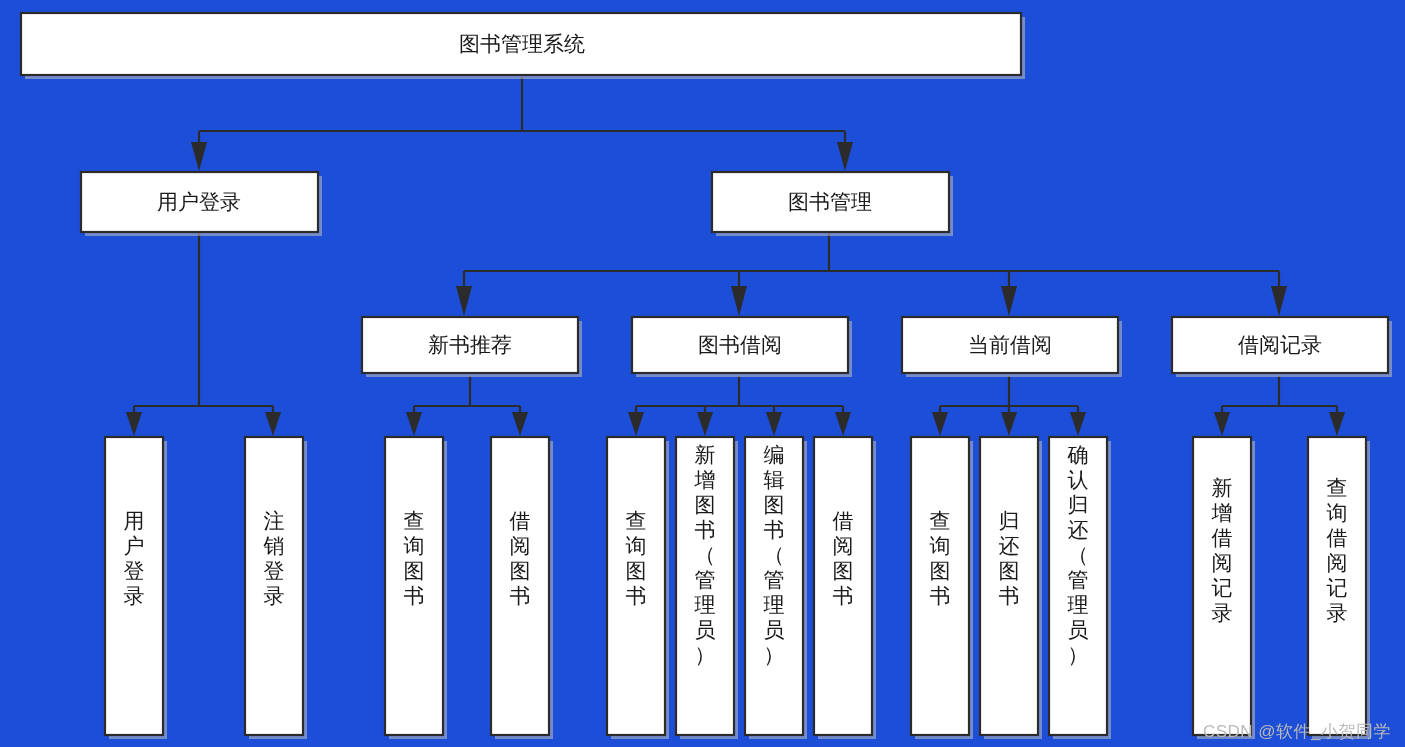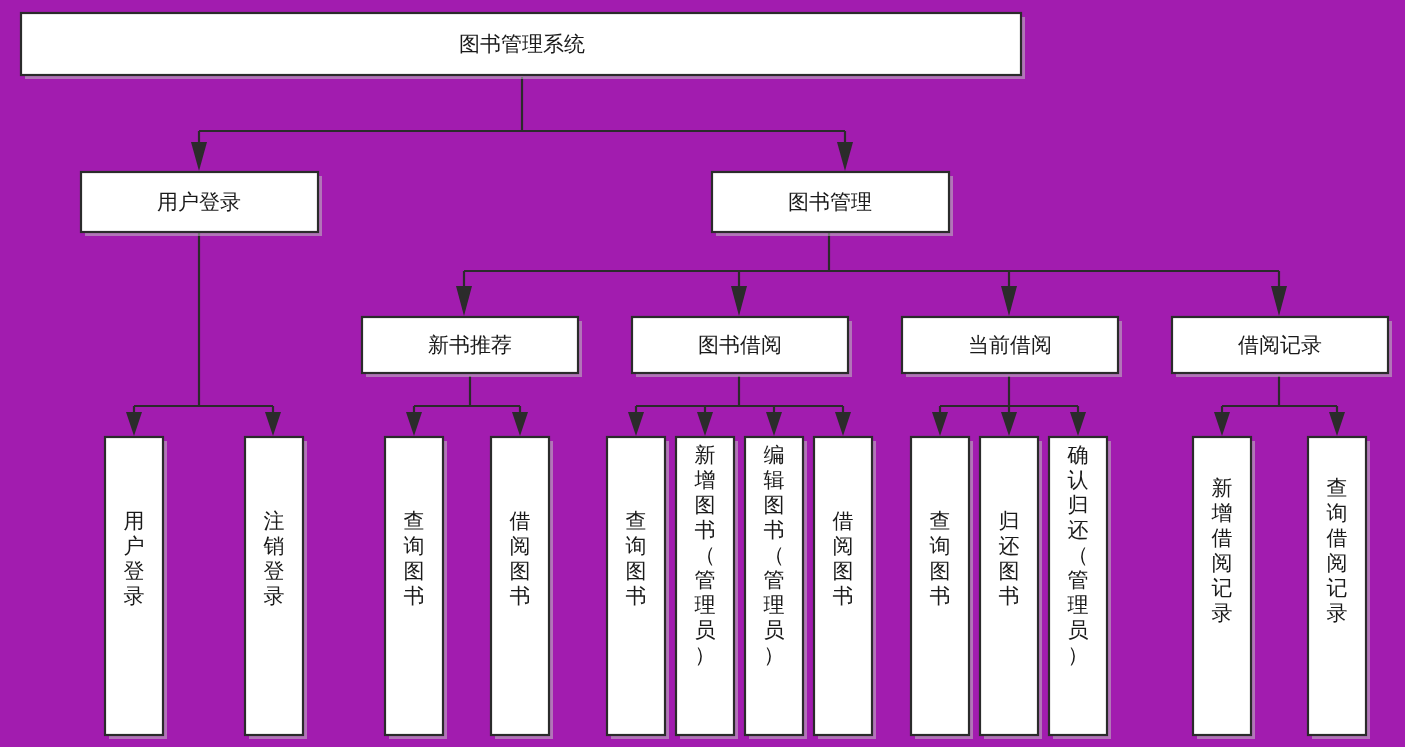--- a/index.html
+++ b/index.html
@@ -10,21 +10,21 @@
   body {
     width: 1405px;
     height: 747px;
     font-family: "Liberation Sans", "DejaVu Sans", sans-serif;
     overflow: hidden;
   }
   #diagram-root {
     position: relative;
     width: 1405px;
     height: 747px;
-    background: #a21caf;
+    background: #1d4ed8;
   }
   svg#flow-svg {
     position: absolute;
     left: 0;
     top: 0;
     width: 1405px;
     height: 747px;
     display: block;
   }
   .node-box {
@@ -250,13 +250,14 @@
         <text class="node-label-v" x="1222" y="495"><tspan x="1222" dy="0">新</tspan><tspan x="1222" dy="25">增</tspan><tspan x="1222" dy="25">借</tspan><tspan x="1222" dy="25">阅</tspan><tspan x="1222" dy="25">记</tspan><tspan x="1222" dy="25">录</tspan></text>
       </g>
       <g>
         <rect class="node-shadow" x="1312" y="441" width="58" height="298"></rect>
         <rect class="node-box" x="1308" y="437" width="58" height="298"></rect>
         <text class="node-label-v" x="1337" y="495"><tspan x="1337" dy="0">查</tspan><tspan x="1337" dy="25">询</tspan><tspan x="1337" dy="25">借</tspan><tspan x="1337" dy="25">阅</tspan><tspan x="1337" dy="25">记</tspan><tspan x="1337" dy="25">录</tspan></text>
       </g>
     </g>
   </svg>
 
+  <div class="watermark">CSDN @软件_小贺同学</div>
 </div>
 
 </body></html>

